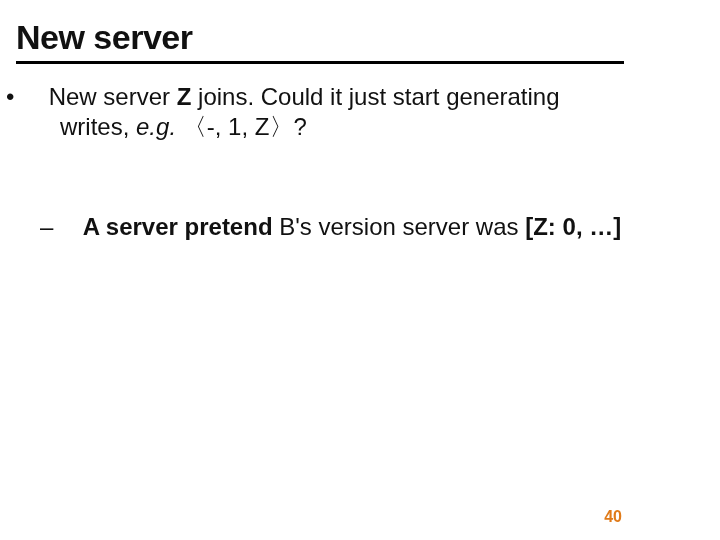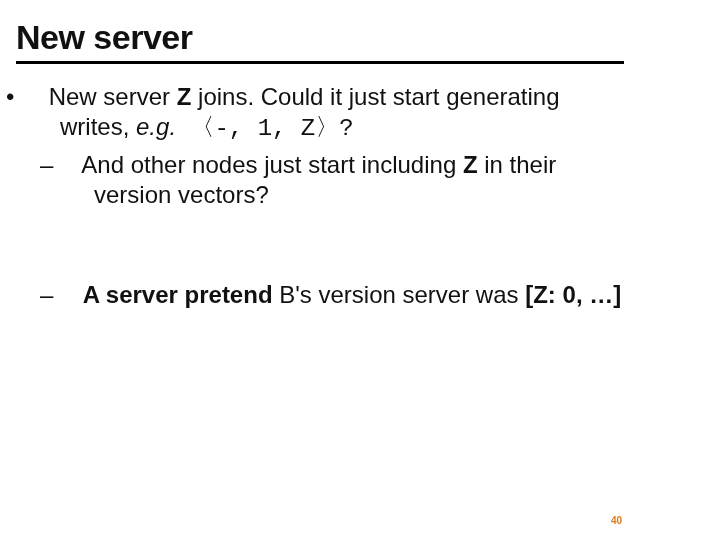--- a/index.html
+++ b/index.html
@@ -8,38 +8,34 @@
   .title { font-size: 34px; font-weight: bold; color: #111; padding-bottom: 4px; border-bottom: 3px solid #000; margin-bottom: 18px; letter-spacing: -0.5px; }
   .content { font-size: 24px; color: #111; line-height: 1.25; }
   .b1 { margin: 0 0 6px 26px; text-indent: -18px; padding-left: 18px; }
   .b1 .dot { display: inline-block; width: 18px; margin-left: -18px; }
   .b2 { margin: 0 0 6px 60px; text-indent: -18px; padding-left: 18px; }
   .b2 .dash { display: inline-block; width: 18px; margin-left: -18px; }
   .gap { height: 34px; }
   .gap2 { height: 30px; }
   em { font-style: italic; }
   .bold { font-weight: bold; }
-  .pagenum { position: absolute; right: 18px; bottom: 14px; font-size: 10px; font-weight: bold; color: #e07b1a; }
-  .glyph { font-family: Liberation Mono, monospace; }
+  .pagenum { position: absolute; right: 18px; bottom: 14px; font-size: 16px; font-weight: bold; color: #e07b1a; }
+  .glyph { font-family: Liberation Sans, sans-serif; }
 </style>
 </head>
 <body>
 
 <div class="slide">
   <div class="title">New server</div>
 
   <div class="content">
 
     <div class="b1">
       <span class="dot">•</span>
       <span>New server </span><span class="bold">Z</span><span> joins.  Could it just start generating writes, </span><em>e.g.</em><span class="glyph"> 〈-, 1, Z〉?</span>
-    </div>
-    <div class="b2">
-      <span class="dash">–</span>
-      <span>And other nodes just start including </span><span class="bold">Z</span><span> in their version vectors?</span>
     </div>
 
     <div class="gap"></div>
 
 
     <div class="gap2"></div>
 
     <div class="b2">
       <span class="dash">–</span>
       <span class="bold">A</span><span class="bold"> server pretend </span><span>B's version server was </span><span class="bold">[Z: 0, …]</span>

